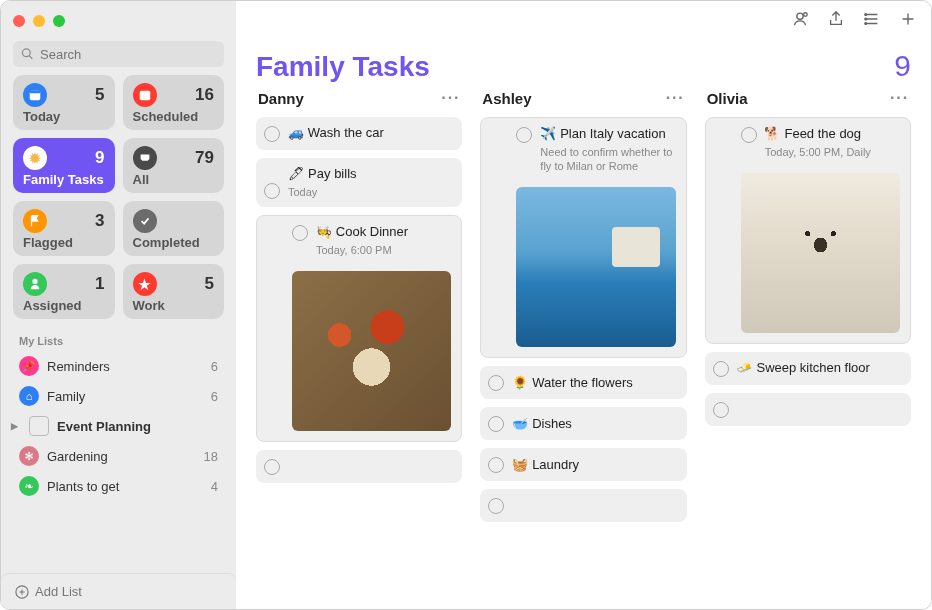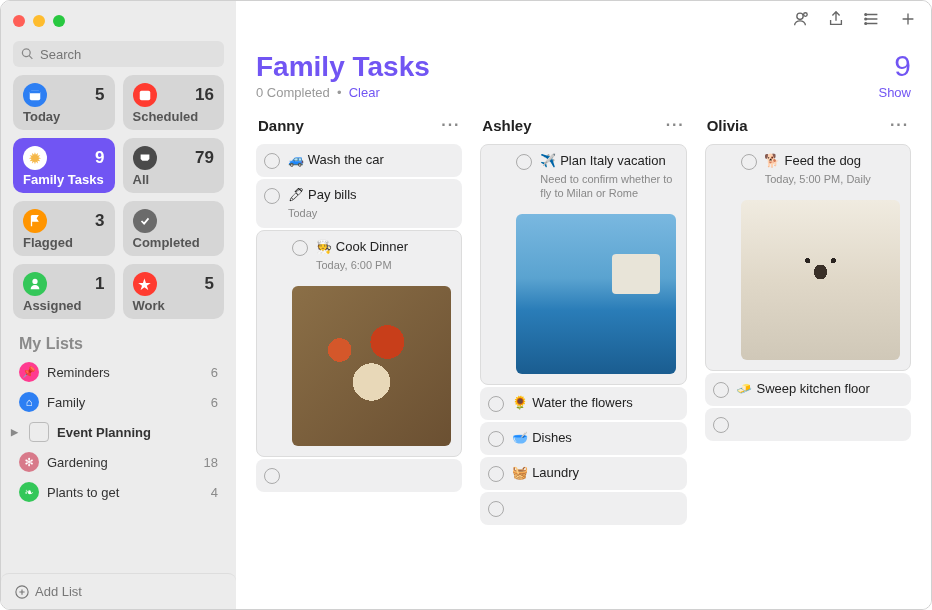--- a/index.html
+++ b/index.html
@@ -15,21 +15,21 @@
 .smart-grid { display: grid; grid-template-columns: 1fr 1fr; gap: 8px; padding: 0 12px 10px; }
 .smart { background: #d6d6d6; border-radius: 10px; padding: 8px 10px 6px; cursor: pointer; }
 .smart.active { background: #7155f3; }
 .smart-top { display: flex; justify-content: space-between; align-items: center; }
 .smart-icon { width: 24px; height: 24px; border-radius: 50%; display: flex; align-items: center; justify-content: center; }
 .smart-icon svg { width: 14px; height: 14px; fill: #fff; }
 .smart-count { font-size: 17px; font-weight: 700; color: #333; }
 .smart.active .smart-count { color: #fff; }
 .smart-label { font-size: 13px; font-weight: 600; color: #555; margin-top: 2px; }
 .smart.active .smart-label { color: #fff; }
-.section-header { font-size: 16px; color: #8a8a8a; font-weight: 600; padding: 6px 18px 4px; }
+.section-header { font-size: 11px; color: #8a8a8a; font-weight: 600; padding: 6px 18px 4px; }
 .lists { flex: 1; overflow-y: auto; }
 .list-row { display: flex; align-items: center; padding: 5px 18px; font-size: 13px; color: #333; cursor: pointer; gap: 8px; }
 .list-row .li-icon { width: 20px; height: 20px; border-radius: 50%; display: flex; align-items: center; justify-content: center; font-size: 11px; }
 .list-row .li-count { margin-left: auto; color: #8a8a8a; font-size: 13px; }
 .list-row.group { font-weight: 600; padding-left: 10px; }
 .list-row.group .chev { width: 10px; color: #8a8a8a; font-size: 9px; }
 .group-icon { width: 20px; height: 20px; border: 1px solid #bbb; border-radius: 4px; }
 .add-list { padding: 10px 14px; font-size: 13px; color: #777; display: flex; align-items: center; gap: 6px; border-top: 1px solid #ddd; cursor: pointer; border-radius: 8px; }
 .add-list svg { width: 14px; height: 14px; stroke: #777; }
 .main { flex: 1; display: flex; flex-direction: column; background: #fff; }
@@ -40,21 +40,21 @@
 .list-title { font-size: 28px; font-weight: 700; color: #7155f3; }
 .big-count { font-size: 30px; font-weight: 400; color: #7155f3; }
 .sub-row { padding: 0 20px 12px; display: flex; justify-content: space-between; font-size: 13px; }
 .sub-left { color: #999; }
 .sub-left a { color: #7155f3; text-decoration: none; cursor: pointer; }
 .sub-right { color: #7155f3; cursor: pointer; }
 .columns { flex: 1; display: flex; gap: 18px; padding: 0 20px 10px; overflow: auto; }
 .col { flex: 1; min-width: 0; }
 .col-head { display: flex; justify-content: space-between; align-items: center; font-size: 15px; font-weight: 700; color: #222; padding: 4px 2px 10px; }
 .col-more { color: #888; cursor: pointer; font-size: 16px; letter-spacing: 1px; }
-.card { background: #efeff0; border-radius: 8px; padding: 8px 10px 8px 8px; margin-bottom: 2px; display: flex; gap: 8px; align-items: flex-start; }
+.card { background: #efeff0; border-radius: 8px; padding: 8px 10px 8px 8px; margin-bottom: 8px; display: flex; gap: 8px; align-items: flex-end; }
 .card.bordered { border: 1px solid #dcdcdc; padding-bottom: 10px; flex-direction: column; padding-left: 35px; }
 .card-row { display: flex; gap: 8px; align-items: flex-start; width: 100%; }
 .radio { width: 16px; height: 16px; border: 1.5px solid #aaa; border-radius: 50%; flex-shrink: 0; margin-top: 1px; cursor: pointer; }
 .card-body { flex: 1; min-width: 0; }
 .card-title { font-size: 13px; color: #222; line-height: 1.3; }
 .card-sub { font-size: 11px; color: #888; margin-top: 2px; line-height: 1.3; }
 .card-img { width: 100%; height: 160px; border-radius: 6px; margin-top: 6px; object-fit: cover; background: #ccc; }
 .ocean { background: linear-gradient(to bottom, #7ab8e0 0%, #5aa3d0 40%, #2a7db8 60%, #1a5d90 100%); position: relative; }
 .ocean::after { content: ''; position: absolute; top: 25%; right: 10%; width: 30%; height: 25%; background: #e8e4d8; border-radius: 4px; }
 .food { background: radial-gradient(circle at 30% 40%, #d4572a 8%, transparent 8%), radial-gradient(circle at 60% 35%, #c83e1a 12%, transparent 12%), radial-gradient(circle at 50% 60%, #e8d8b8 15%, transparent 15%), linear-gradient(135deg, #8b6f47 0%, #6b5032 100%); }
@@ -214,26 +214,20 @@
             <circle cx="3" cy="15" r="1" fill="#666"></circle>
           </svg></span>
       <span class="tb"><svg viewBox="0 0 20 20">
             <path d="M10 4v12M4 10h12"></path>
           </svg></span>
     </div>
     <div class="title-row">
       <div class="list-title">Family Tasks</div>
       <div class="big-count">9</div>
     </div>
-    <div class="sub-row">
-      <div class="sub-left">
-        <span>0 Completed</span> &nbsp;•&nbsp; <a>Clear</a>
-      </div>
-      <div class="sub-right">Show</div>
-    </div>
     <div class="columns">
 
       <div class="col">
         <div class="col-head">
           <span>Danny</span>
           <span class="col-more">···</span>
         </div>
         <div class="card">
           <div class="radio"></div>
           <div class="card-body">

